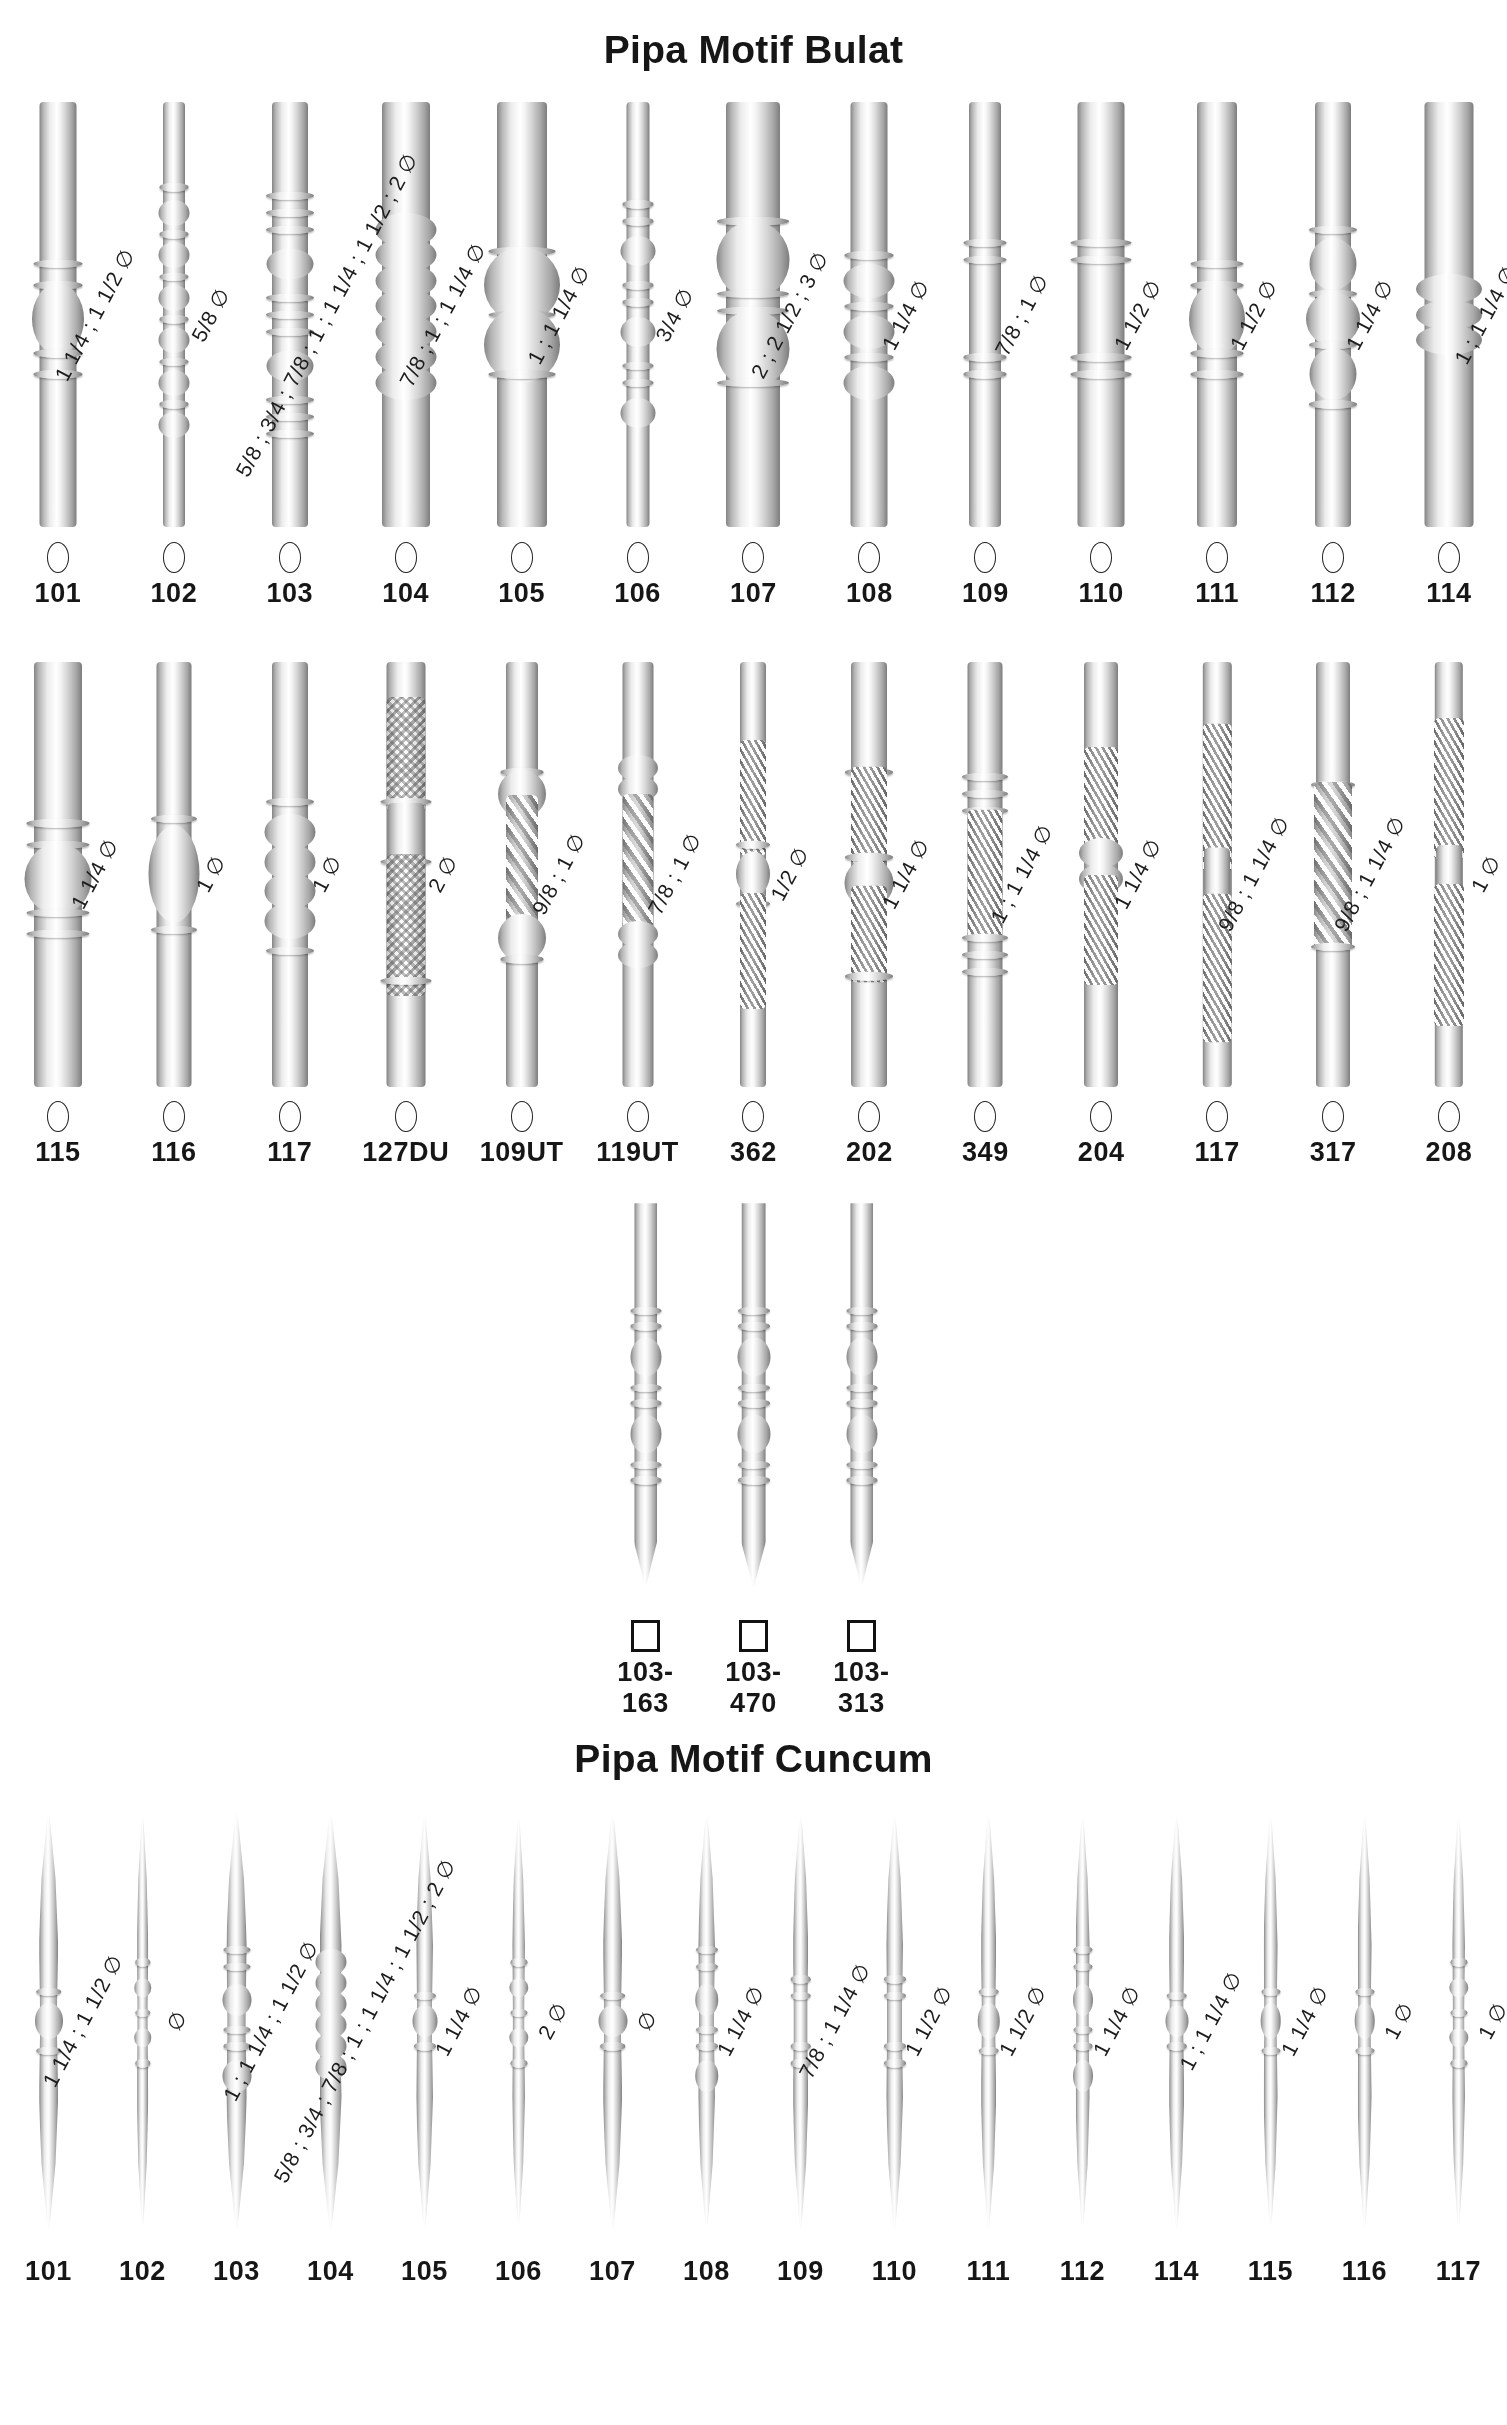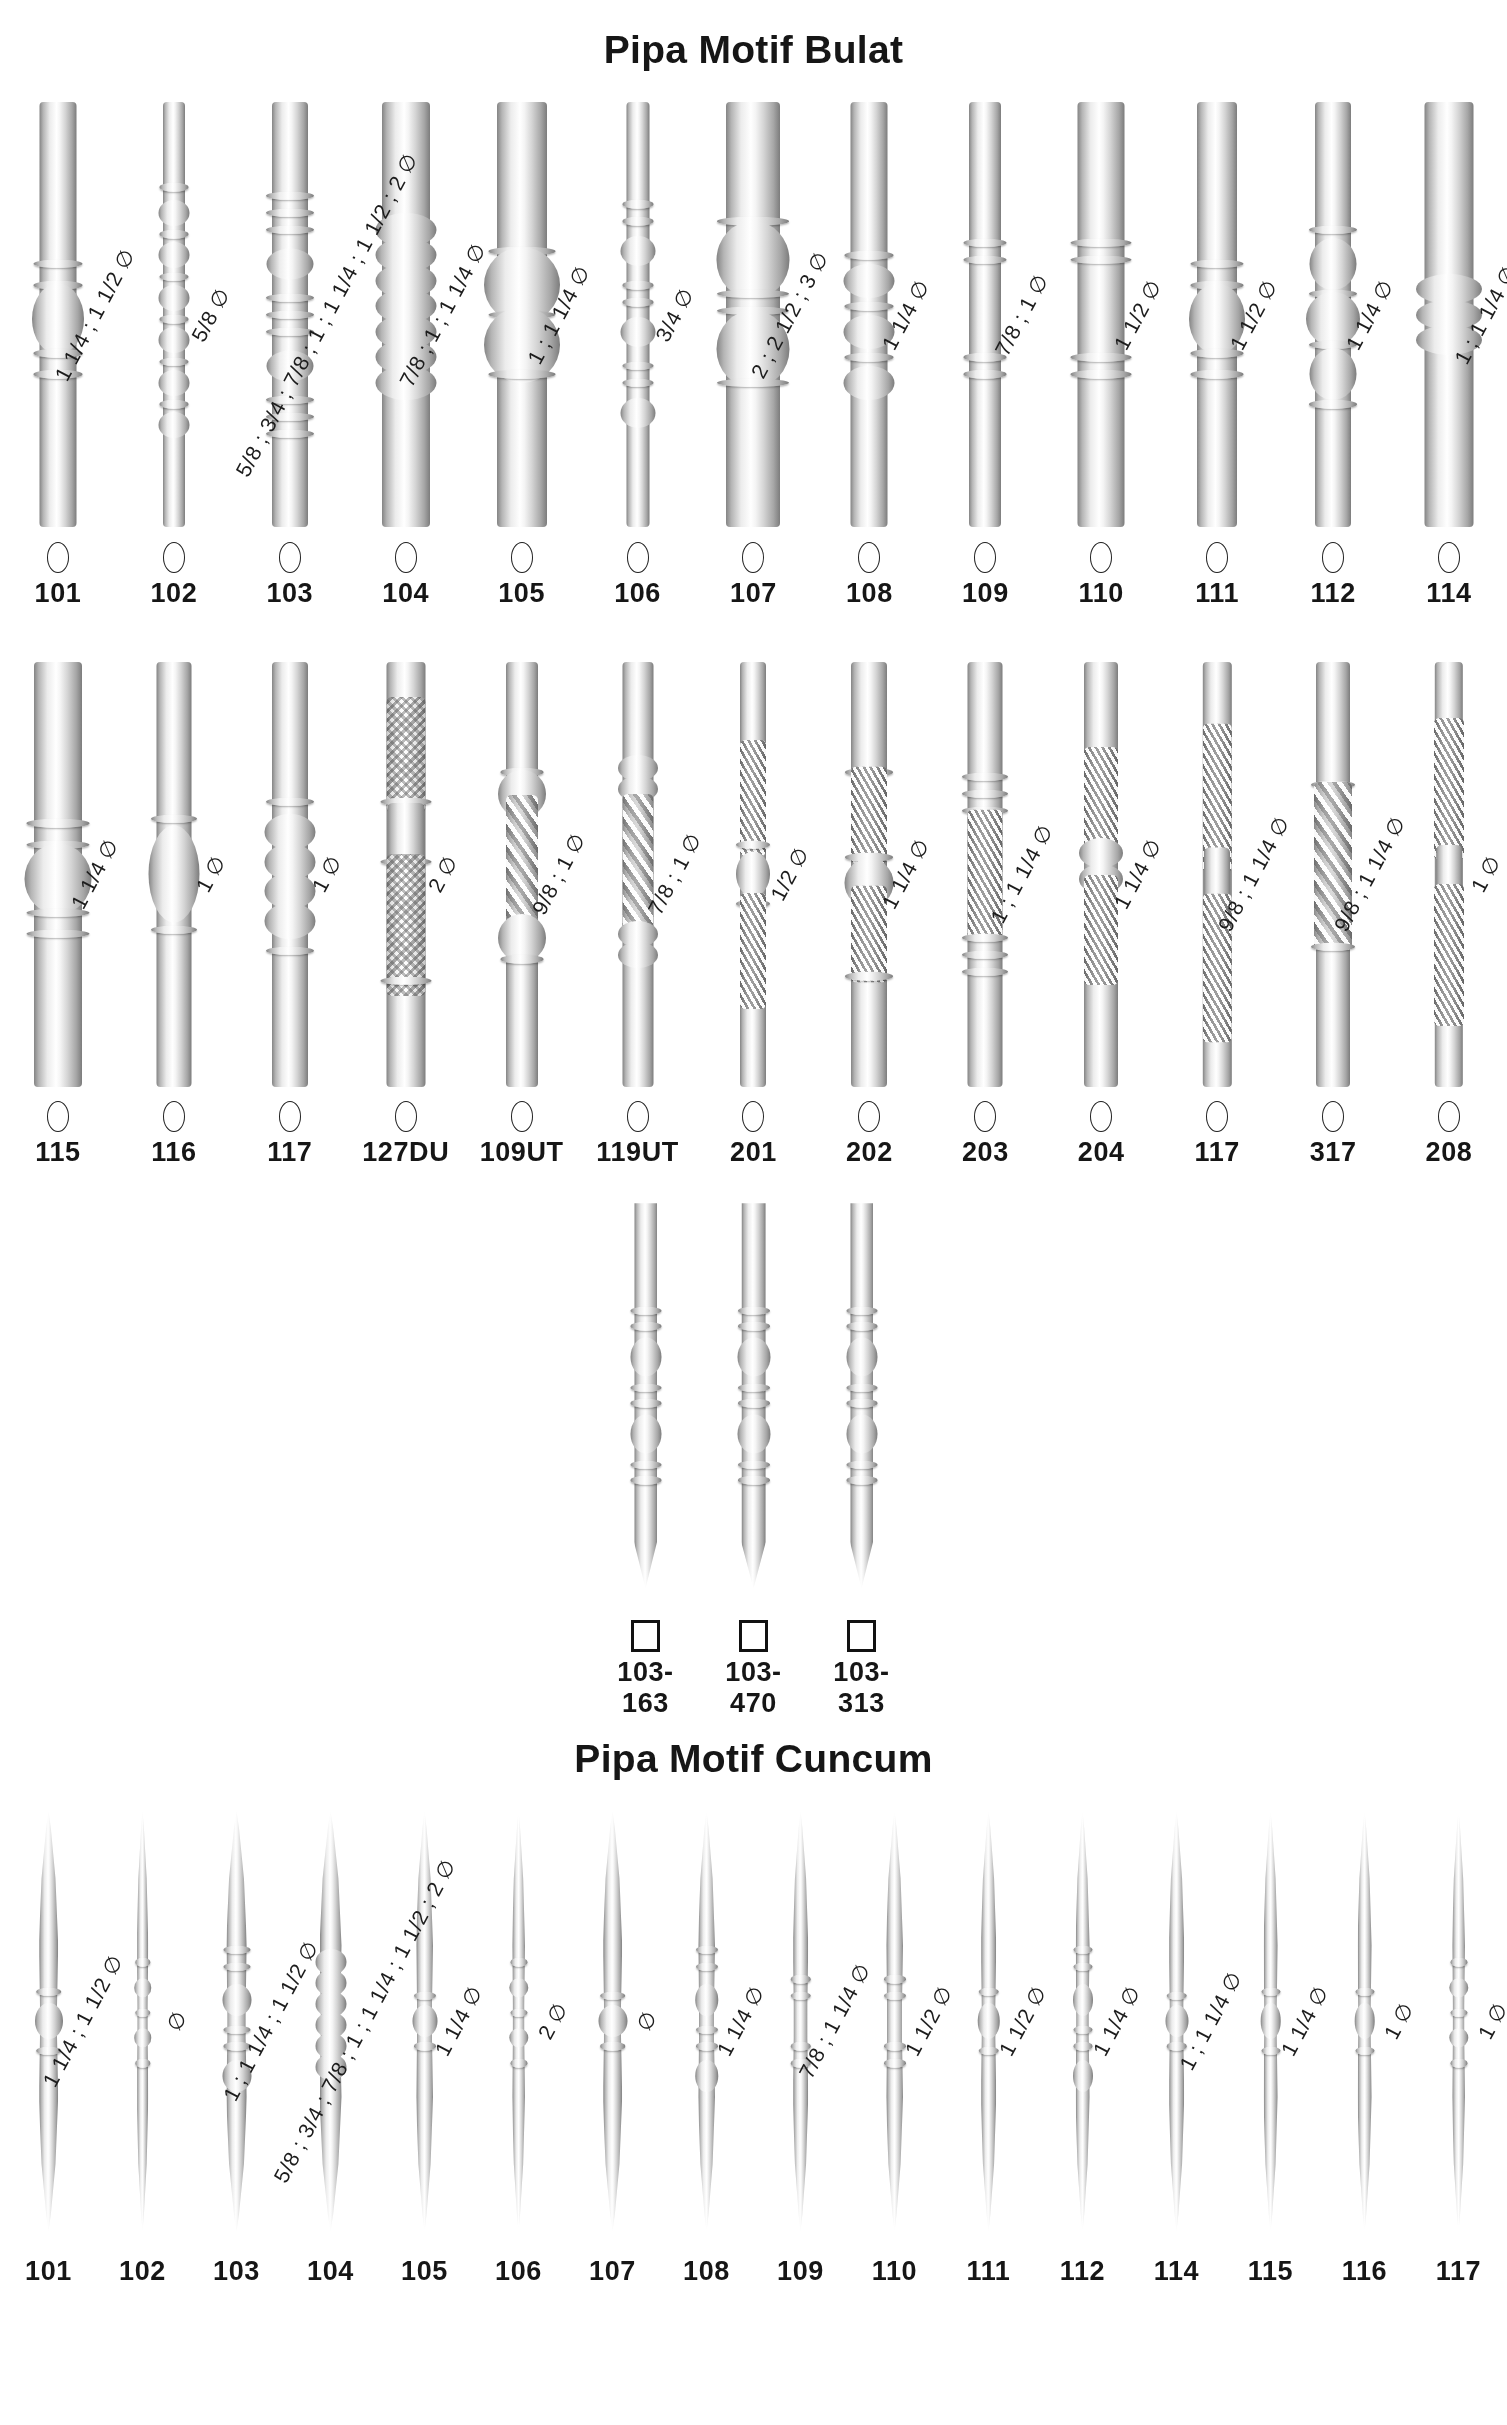--- a/index.html
+++ b/index.html
@@ -335,21 +335,21 @@
           <div class="pipe">
             <div class="shaft" style="width: 26px;"></div>
             <div class="orn spiral" style="width: 26px; height: 116px; top: 32%; transform: translate(-50%, -50%);"></div>
             <div class="orn ring" style="width: 34px; height: 8.4px; top: 43%; transform: translate(-50%, -50%);"></div>
             <div class="orn bulge" style="width: 34px; height: 45px; top: 50%; transform: translate(-50%, -50%);"></div>
             <div class="orn ring" style="width: 34px; height: 8.4px; top: 57%; transform: translate(-50%, -50%);"></div>
             <div class="orn spiral" style="width: 26px; height: 116px; top: 68%; transform: translate(-50%, -50%);"></div>
             <span class="size-label" style="left: calc(50% + 37px);">1/2 ∅</span>
           </div>
           <div class="sel-circle"></div>
-          <div class="code">201</div>
+          <div class="code">362</div>
         </div>
         <div class="col">
           <div class="pipe">
             <div class="shaft" style="width: 36px;"></div>
             <div class="orn ring" style="width: 48px; height: 8.4px; top: 26%; transform: translate(-50%, -50%);"></div>
             <div class="orn spiral" style="width: 36px; height: 97px; top: 36%; transform: translate(-50%, -50%);"></div>
             <div class="orn ring" style="width: 48px; height: 8.4px; top: 46%; transform: translate(-50%, -50%);"></div>
             <div class="orn bulge" style="width: 49px; height: 49px; top: 52%; transform: translate(-50%, -50%);"></div>
             <div class="orn spiral" style="width: 36px; height: 97px; top: 64%; transform: translate(-50%, -50%);"></div>
             <div class="orn ring" style="width: 48px; height: 8.4px; top: 74%; transform: translate(-50%, -50%);"></div>
@@ -364,21 +364,21 @@
             <div class="orn ring" style="width: 46px; height: 8.4px; top: 27%; transform: translate(-50%, -50%);"></div>
             <div class="orn ring" style="width: 46px; height: 8.4px; top: 31%; transform: translate(-50%, -50%);"></div>
             <div class="orn ring" style="width: 46px; height: 8.4px; top: 35%; transform: translate(-50%, -50%);"></div>
             <div class="orn spiral" style="width: 35px; height: 129px; top: 50%; transform: translate(-50%, -50%);"></div>
             <div class="orn ring" style="width: 46px; height: 8.4px; top: 65%; transform: translate(-50%, -50%);"></div>
             <div class="orn ring" style="width: 46px; height: 8.4px; top: 69%; transform: translate(-50%, -50%);"></div>
             <div class="orn ring" style="width: 46px; height: 8.4px; top: 73%; transform: translate(-50%, -50%);"></div>
             <span class="size-label" style="left: calc(50% + 37px);">1 ; 1 1/4 ∅</span>
           </div>
           <div class="sel-circle"></div>
-          <div class="code">203</div>
+          <div class="code">349</div>
         </div>
         <div class="col">
           <div class="pipe">
             <div class="shaft" style="width: 34px;"></div>
             <div class="orn spiral" style="width: 34px; height: 110px; top: 33%; transform: translate(-50%, -50%);"></div>
             <div class="orn bead" style="width: 44px; height: 30px; top: 45%; transform: translate(-50%, -50%);"></div>
             <div class="orn bead" style="width: 44px; height: 30px; top: 51%; transform: translate(-50%, -50%);"></div>
             <div class="orn spiral" style="width: 34px; height: 110px; top: 63%; transform: translate(-50%, -50%);"></div>
             <span class="size-label" style="left: calc(50% + 37px);">1 1/4 ∅</span>
           </div>

